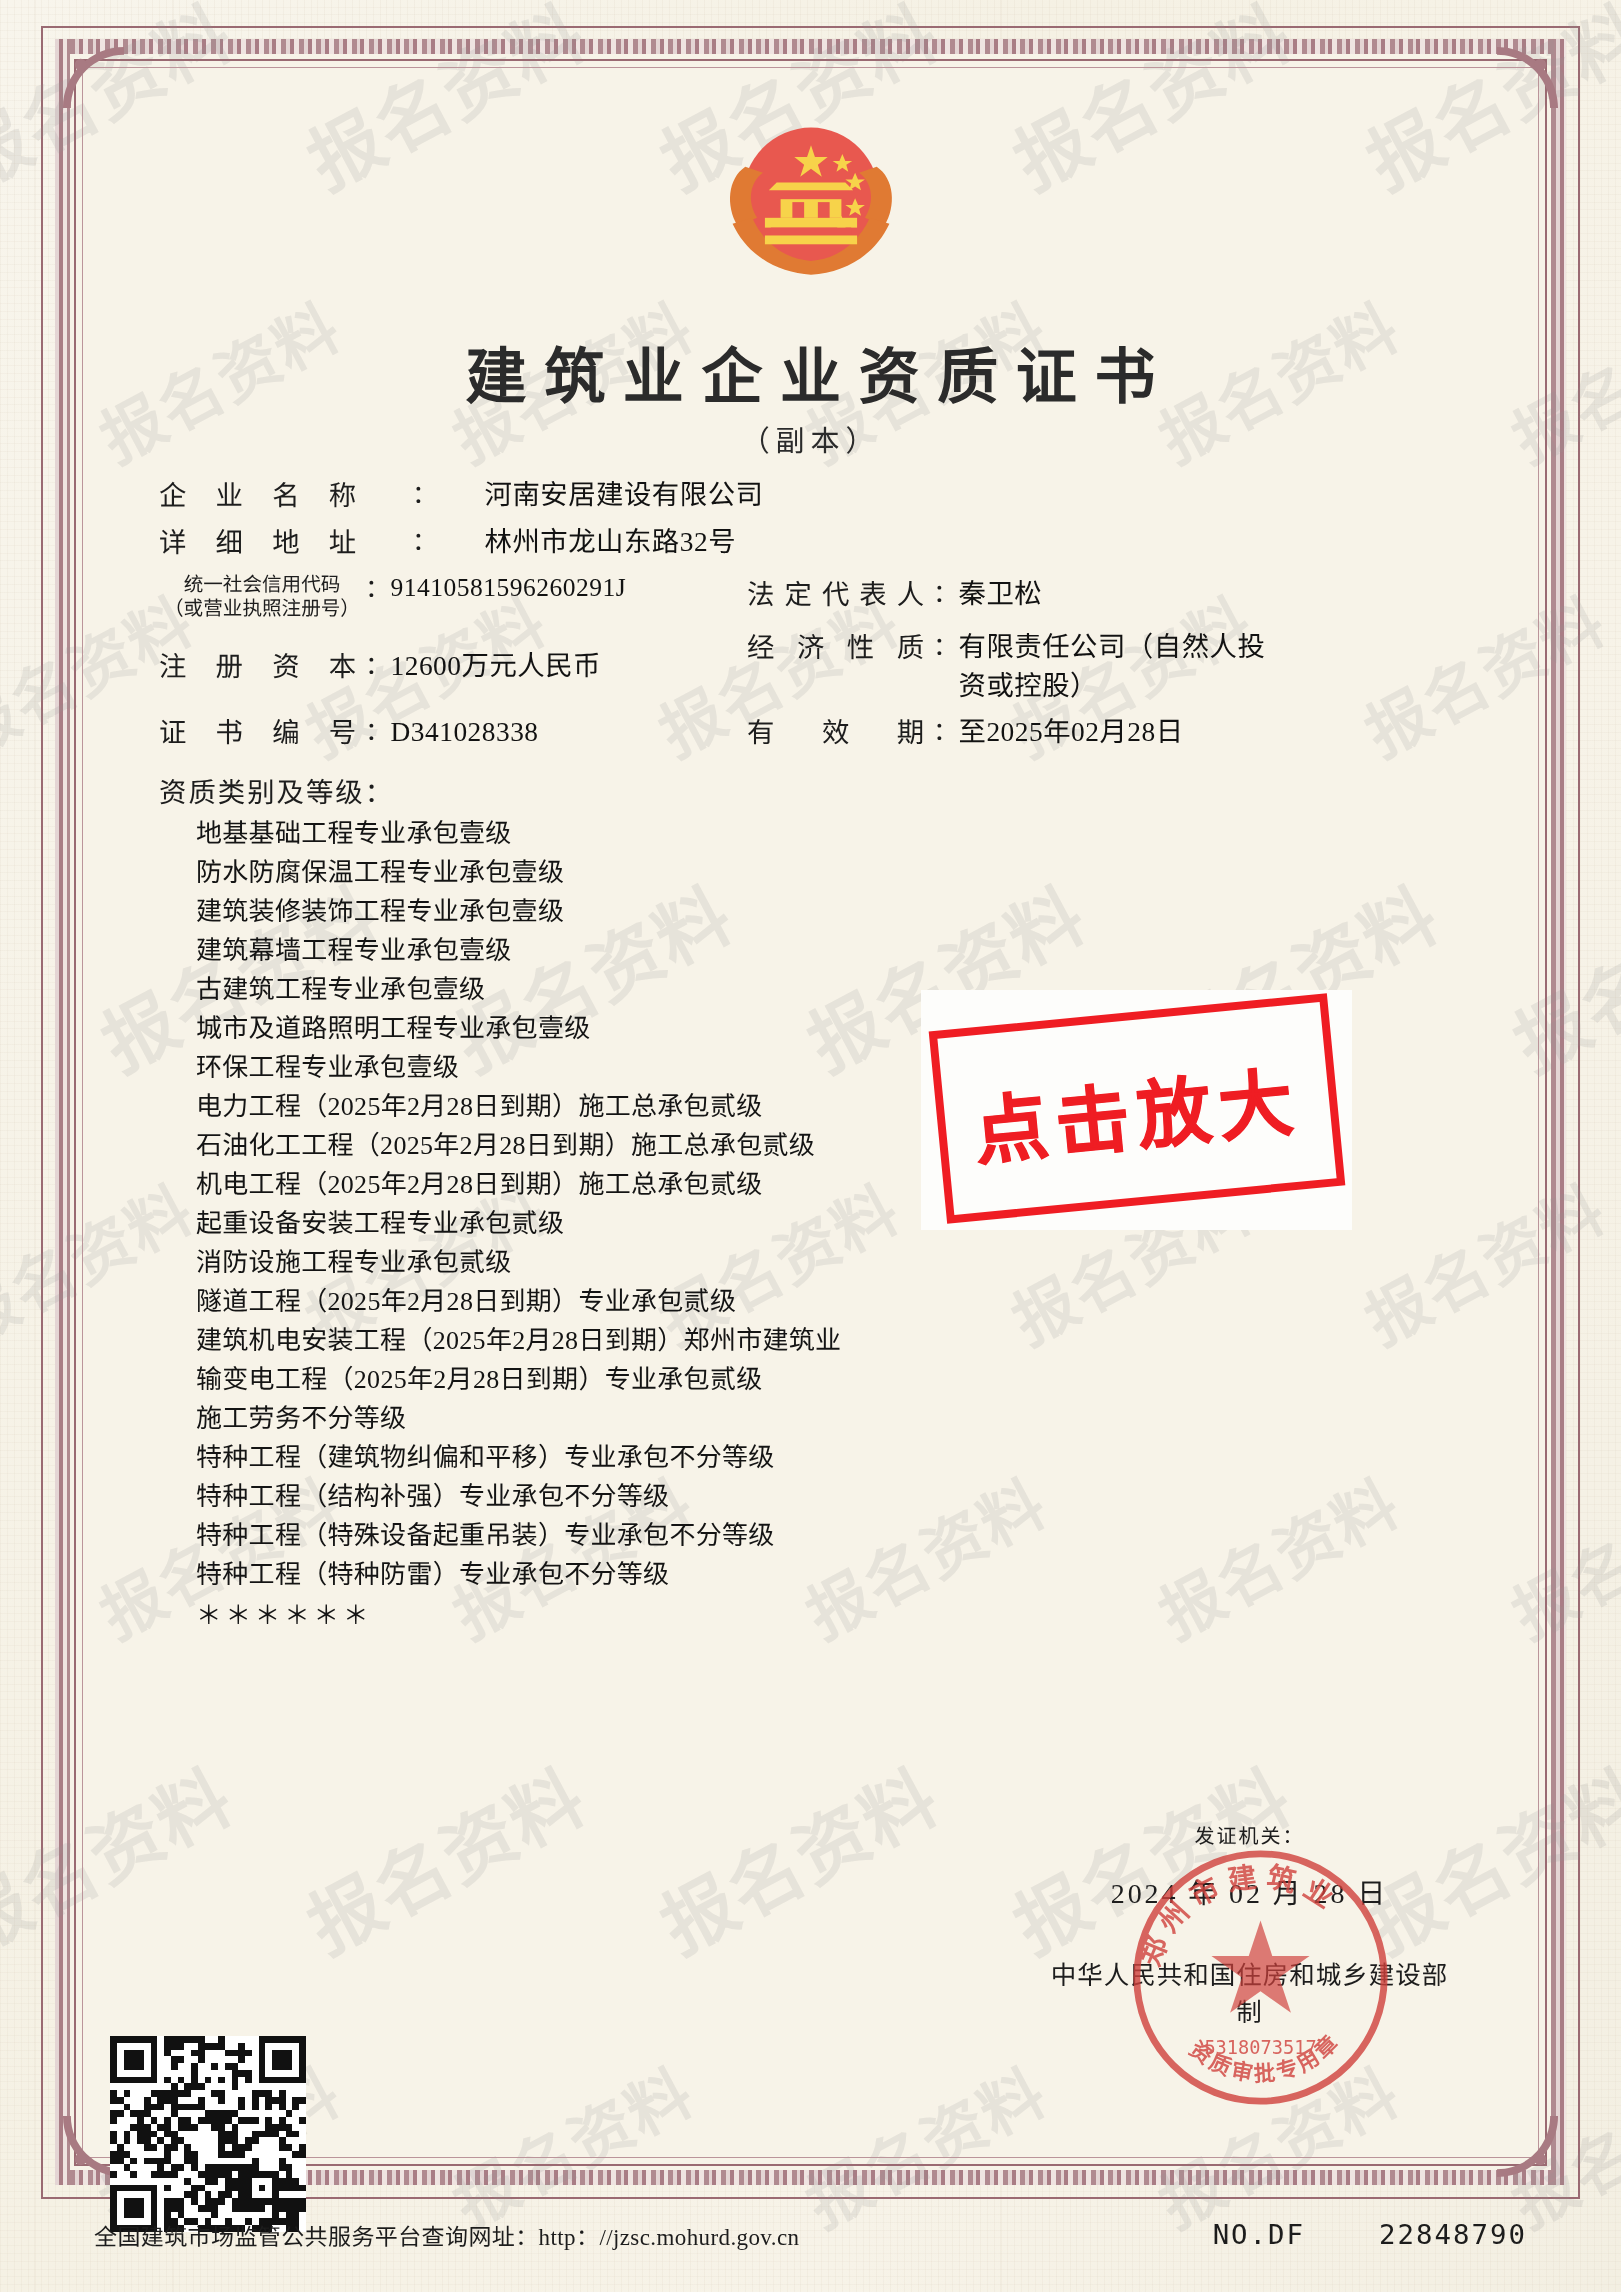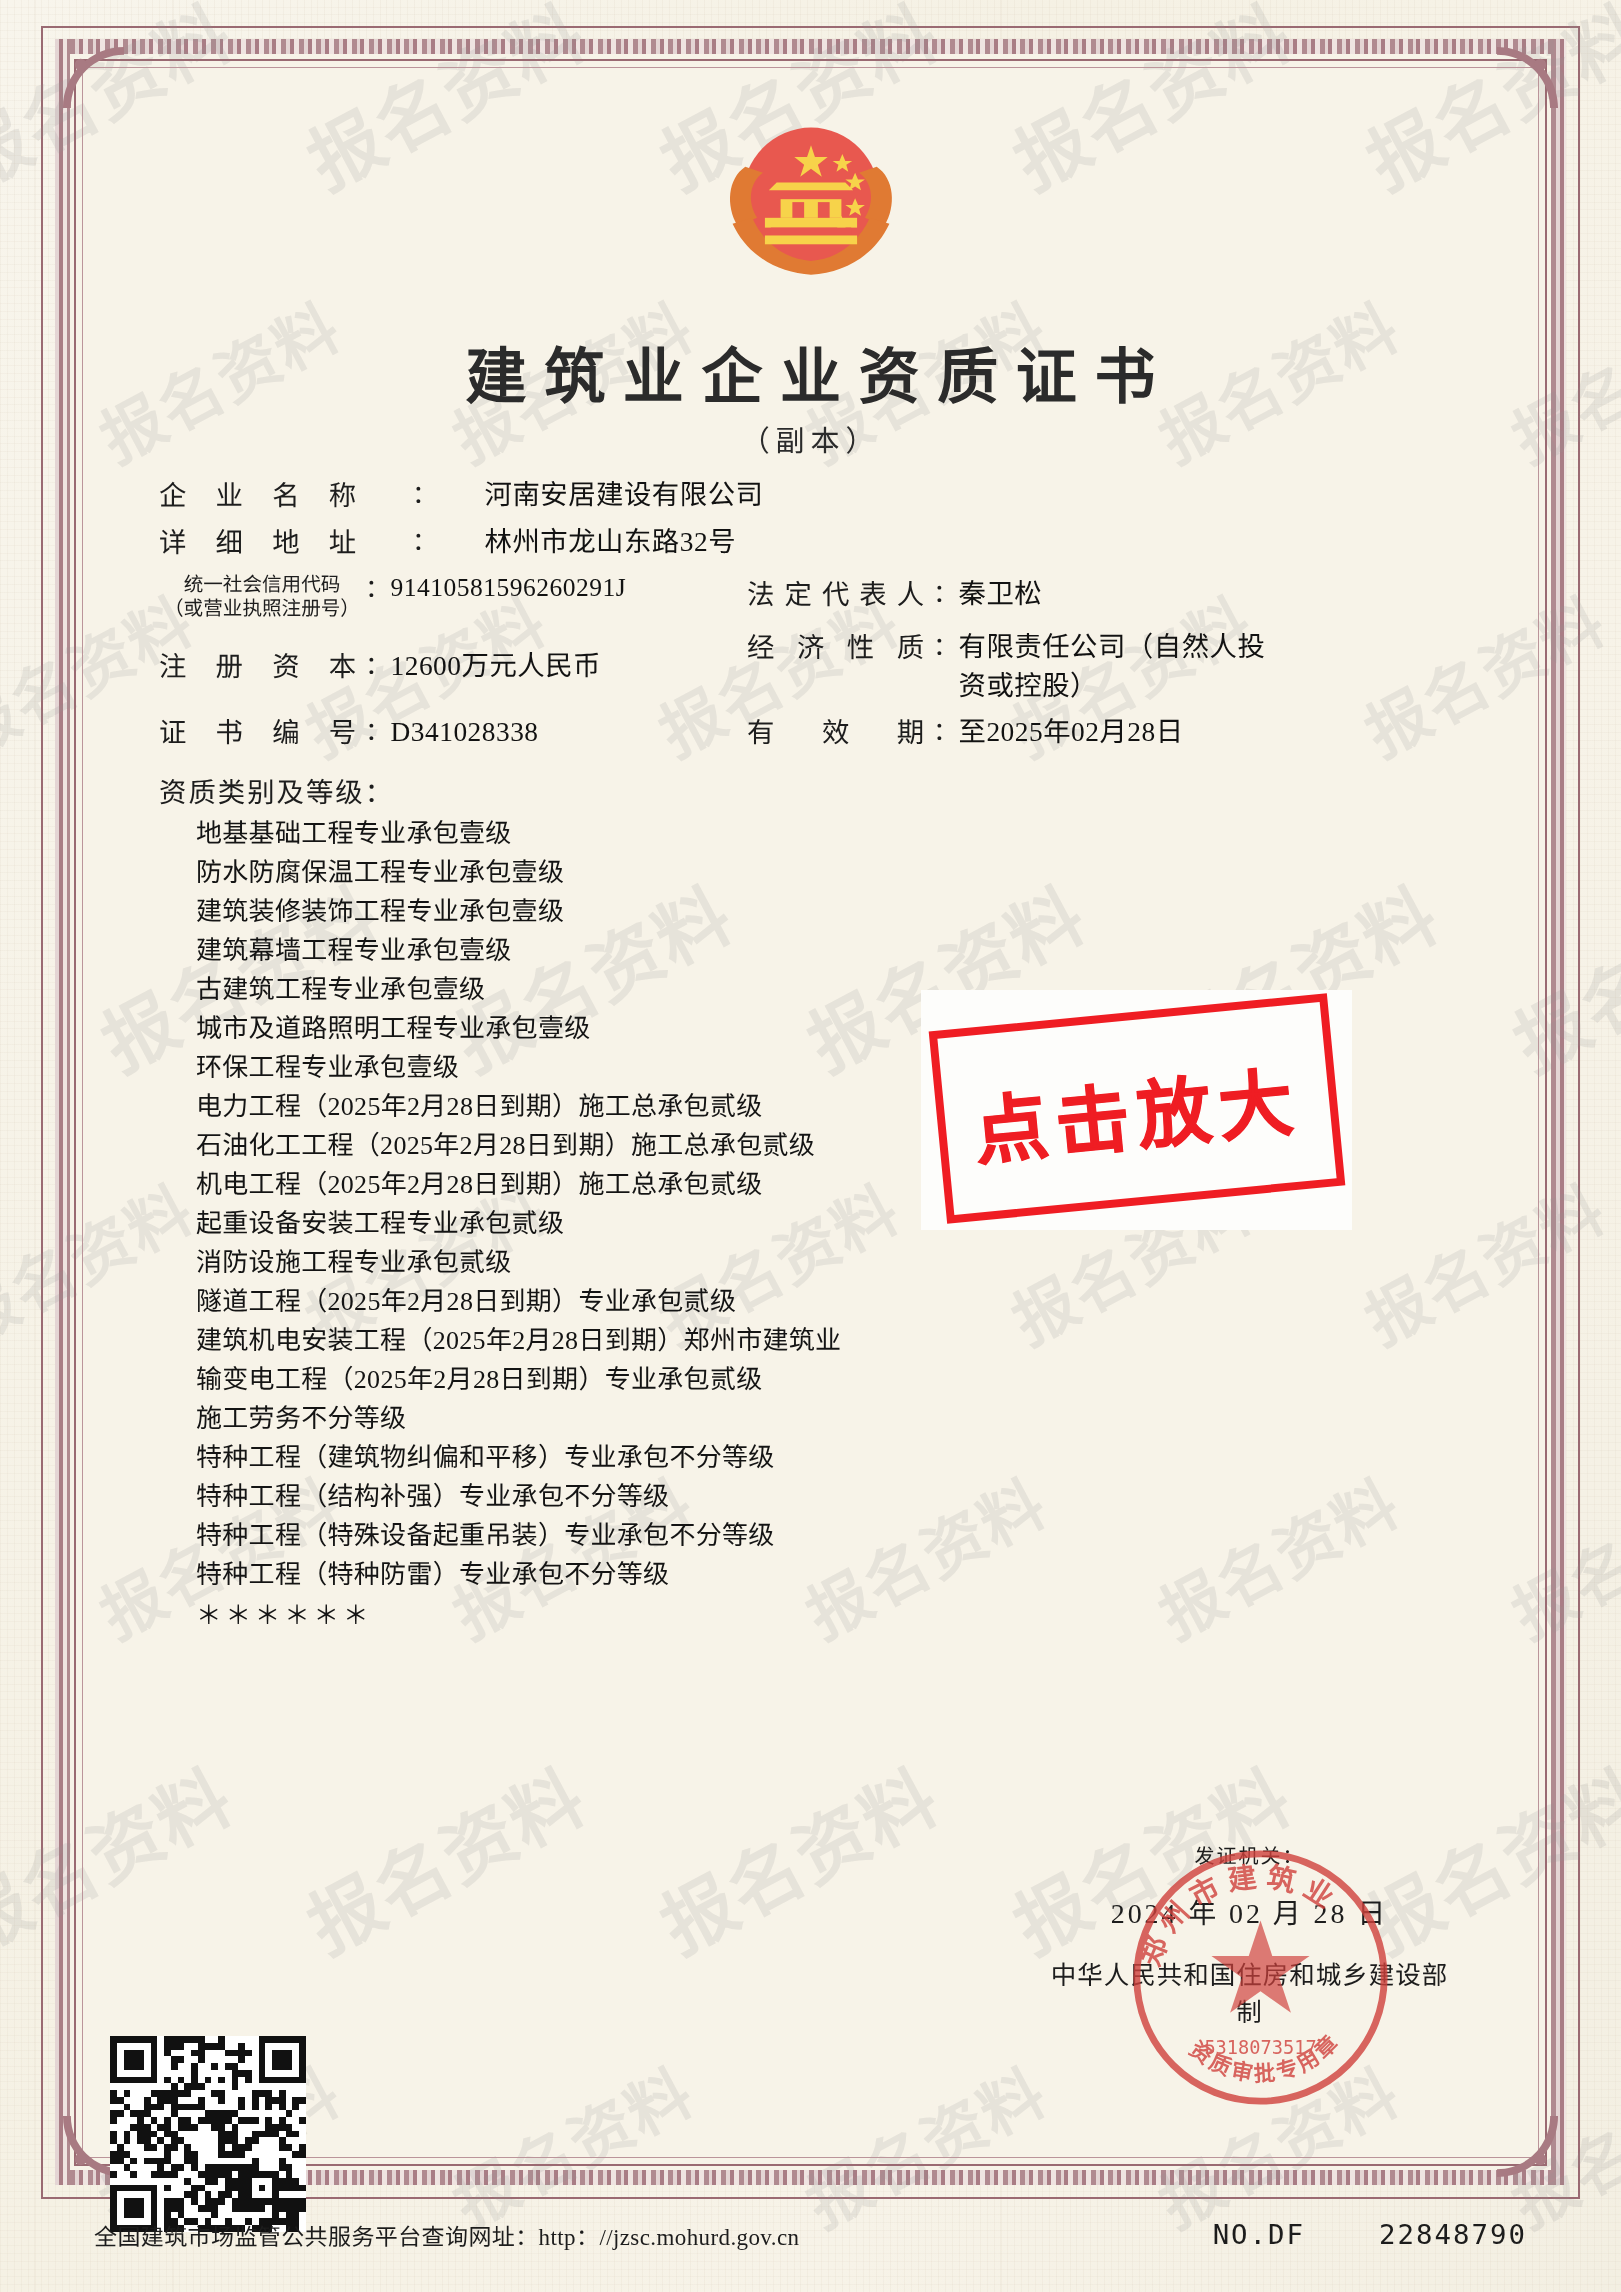--- a/index.html
+++ b/index.html
@@ -246,21 +246,21 @@
     font-size: 28px;
     letter-spacing: 2.9px;
     color: #1d1d1d;
     margin-top: 21.6px;
     text-align: center;
   }
   .issuer-org {
     font-size: 25.5px;
     letter-spacing: 1px;
     color: #1d1d1d;
-    margin-top: 23px;
+    margin-top: 43px;
     text-align: center;
   }
 
   
   .seal {
     position: absolute;
     right: 227px;
     bottom: 182px;
     width: 267px;
     height: 267px;

